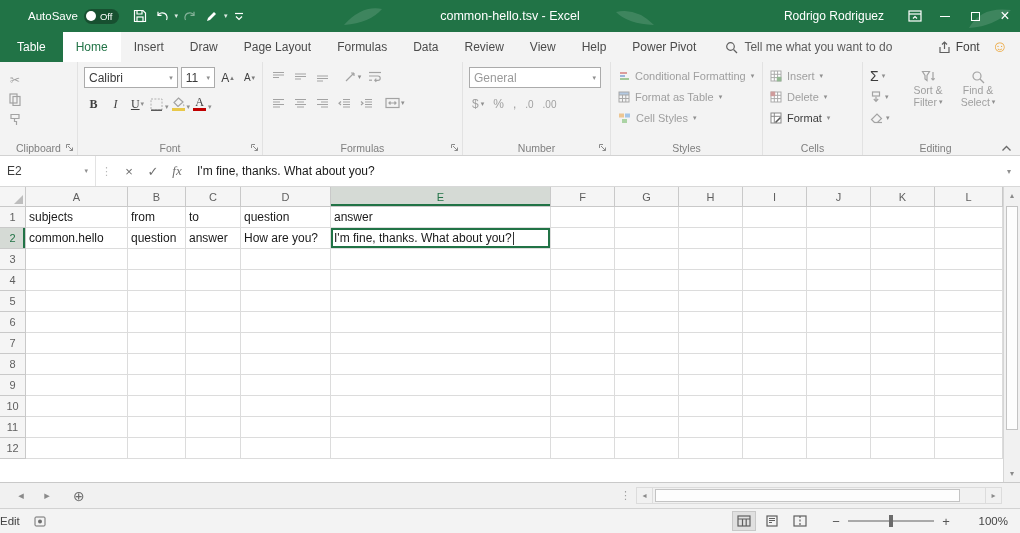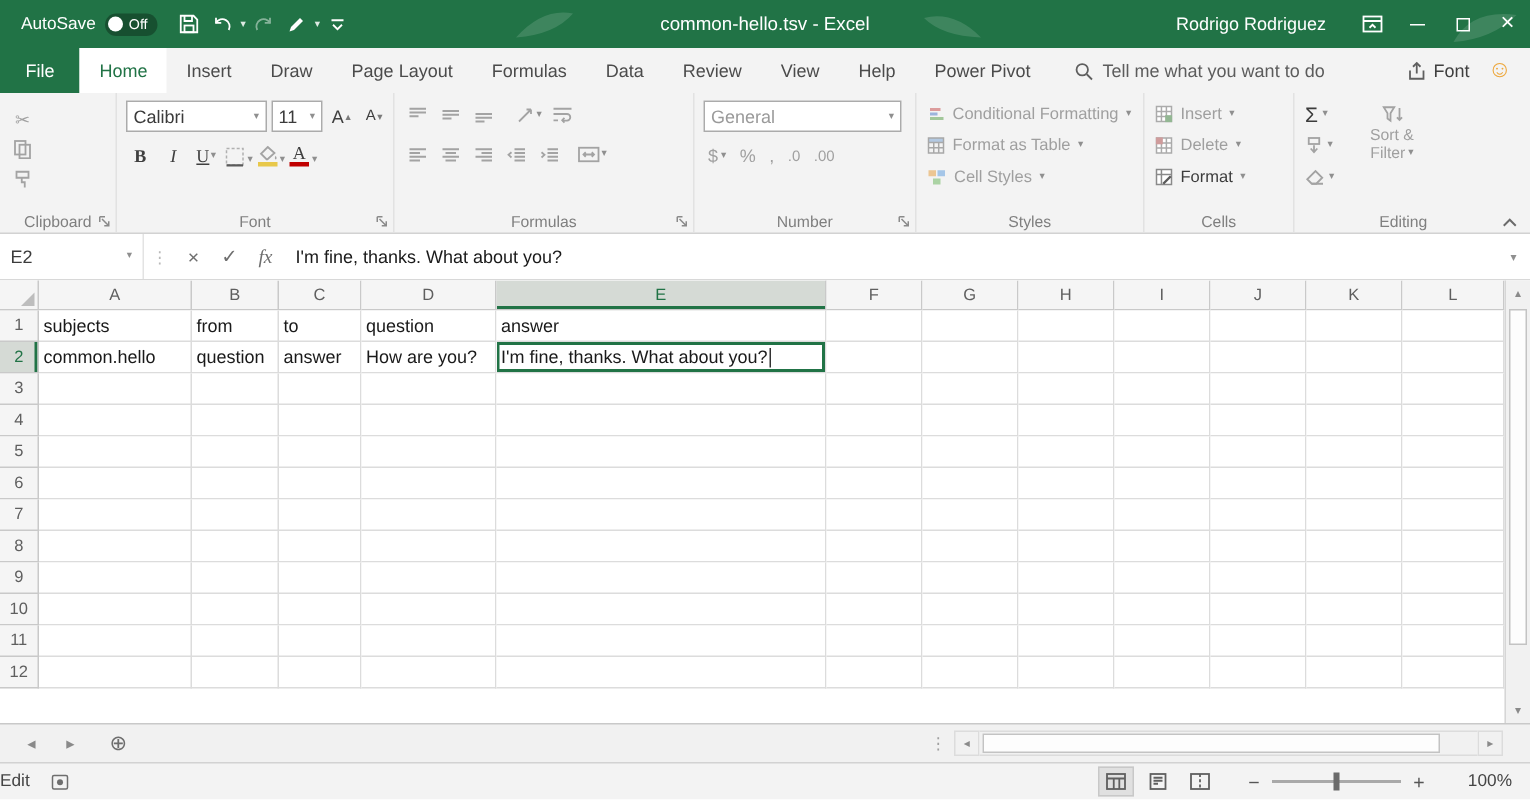--- a/index.html
+++ b/index.html
@@ -7,21 +7,21 @@
   body{font-family:"Liberation Sans","DejaVu Sans",sans-serif;font-size:12px;color:#262626;background:#fff;overflow:hidden;position:relative;}
   button{background:none;border:none;font:inherit;color:inherit;padding:0;cursor:default;}
   svg{display:block;}
   .lnic path,.lnic rect,.lnic circle,.lnic line{stroke:#a3a3a3;fill:none;stroke-width:1.2;}
   .dkic path,.dkic rect,.dkic circle,.dkic line{stroke:#5f5f5f;fill:none;stroke-width:1.2;}
   .wic path,.wic rect,.wic circle,.wic line{stroke:#fff;fill:none;stroke-width:1.2;}
 
   
   .tb{position:absolute;top:0;left:0;width:1020px;height:32px;background:#217346;display:flex;align-items:center;color:#fff;}
   .deco{position:absolute;opacity:.13;pointer-events:none;}
-  .tb-autosave{display:flex;align-items:center;gap:6px;margin-left:14px;font-size:11.5px;text-align:center;}
+  .tb-autosave{display:flex;align-items:center;gap:6px;margin-left:28px;font-size:11.5px;text-align:center;}
   .pill{display:flex;align-items:center;gap:4px;background:rgba(0,0,0,.30);border-radius:9px;padding:2px 7px 2px 2px;}
   .pill .dot{width:10px;height:10px;border-radius:50%;background:#fff;}
   .pill-txt{font-size:9.5px;color:#fff;}
   .qat{display:flex;align-items:center;margin-left:10px;}
   .qatb{width:22px;height:24px;display:flex;align-items:center;justify-content:center;}
   .qdd{font-size:7px;color:#fff;opacity:.85;margin:0 1px;}
   .dim{opacity:.45;}
   .tb-title{position:absolute;left:50%;top:0;height:32px;transform:translateX(-50%);display:flex;align-items:center;font-size:12.5px;white-space:nowrap;}
   .tb-right{margin-left:auto;display:flex;align-items:center;height:32px;}
   .tb-user{font-size:12px;margin-right:16px;white-space:nowrap;}
@@ -204,21 +204,21 @@
         <span class="min-glyph"></span>
       </button>
     <button class="wbtn">
         <span class="max-glyph"></span>
       </button>
     <button class="wbtn closeg">×</button>
   </div>
 </div>
 
 <div class="tabs">
-  <div class="tab file">File</div>
+  <div class="tab file">Table</div>
   <div class="tab active">Home</div>
   <div class="tab">Insert</div>
   <div class="tab">Draw</div>
   <div class="tab">Page Layout</div>
   <div class="tab">Formulas</div>
   <div class="tab">Data</div>
   <div class="tab">Review</div>
   <div class="tab">View</div>
   <div class="tab">Help</div>
   <div class="tab">Power Pivot</div>
@@ -526,20 +526,31 @@
         <svg class="lnic" width="15" height="14">
             <path d="M1.5 1.5 H8.5 L6 5.5 V10.5 L4 9 V5.5 Z"></path>
             <path d="M12 2 V10 M10.3 8.3 L12 10 L13.7 8.3"></path>
           </svg>
         <span>Sort &amp;</span>
         <span class="l2">
             <span>Filter</span>
             <span class="dd">▾</span>
           </span>
       </button>
+      <button class="bigbtn">
+        <svg class="lnic" width="14" height="14">
+            <circle cx="6" cy="6" r="4"></circle>
+            <path d="M9 9 L13 13"></path>
+          </svg>
+        <span>Find &amp;</span>
+        <span class="l2">
+            <span>Select</span>
+            <span class="dd">▾</span>
+          </span>
+      </button>
     </div>
     <div class="grp-label">Editing</div>
   </div>
 
   <span class="collapse">
     <svg width="11" height="7">
         <path d="M1.5 5.5 L5.5 1.5 L9.5 5.5" style="stroke:#6a6a6a;fill:none;stroke-width:1.3"></path>
       </svg>
   </span>
 </div>

